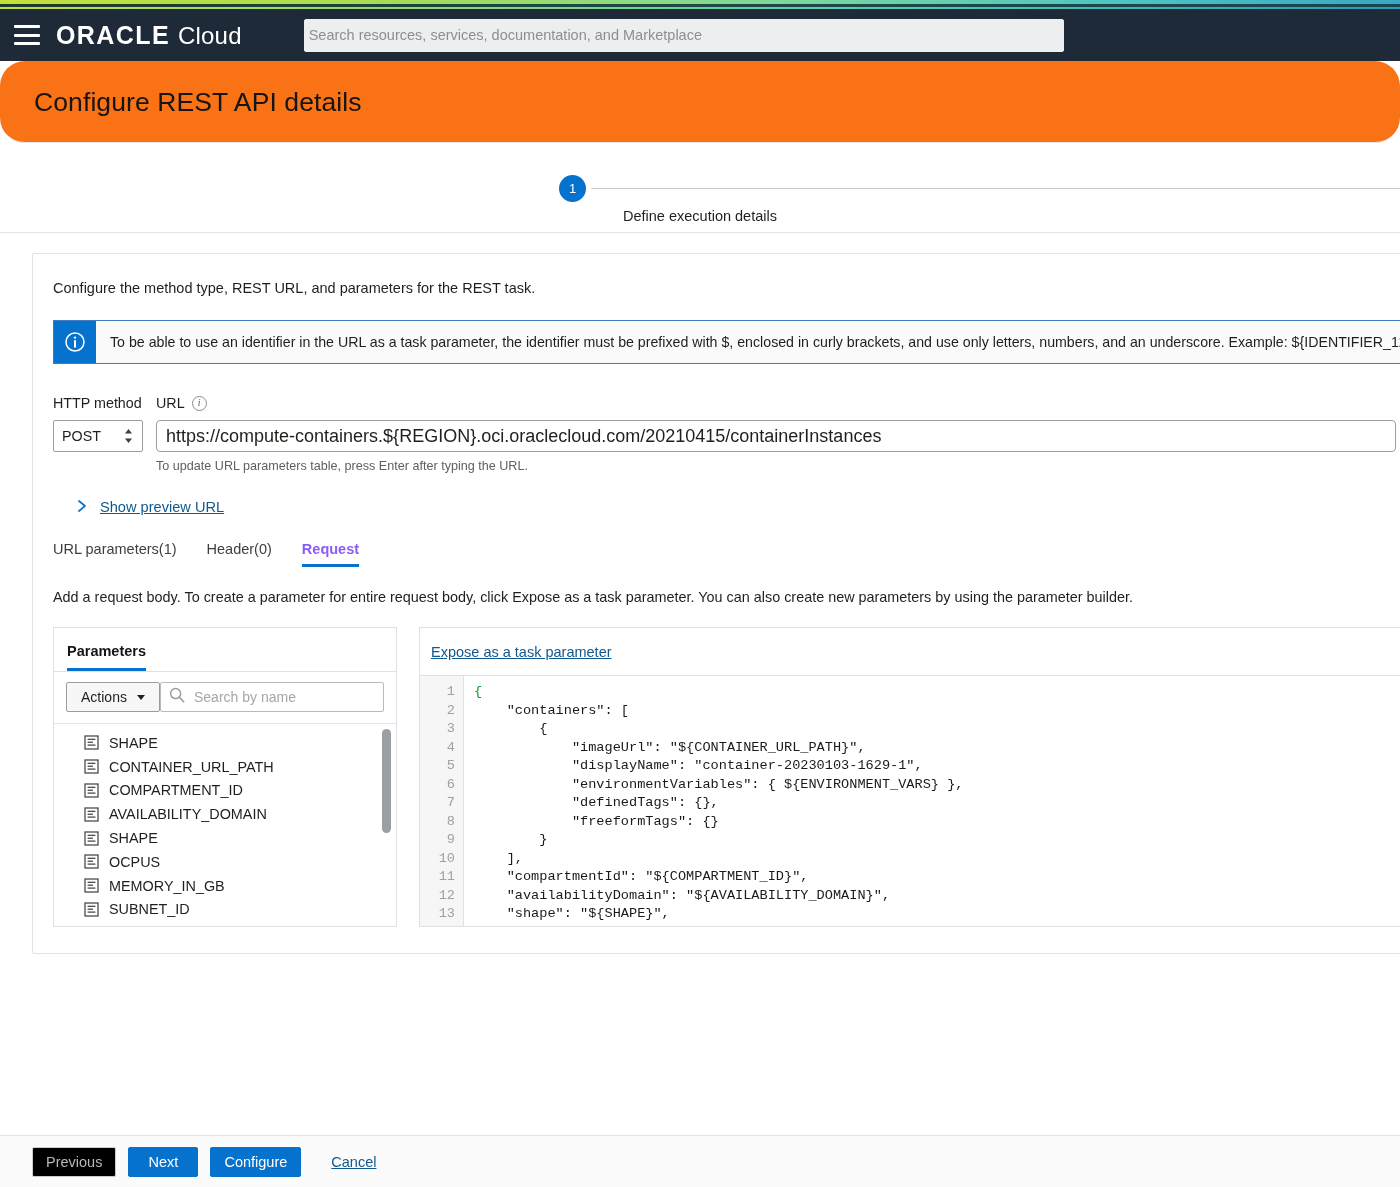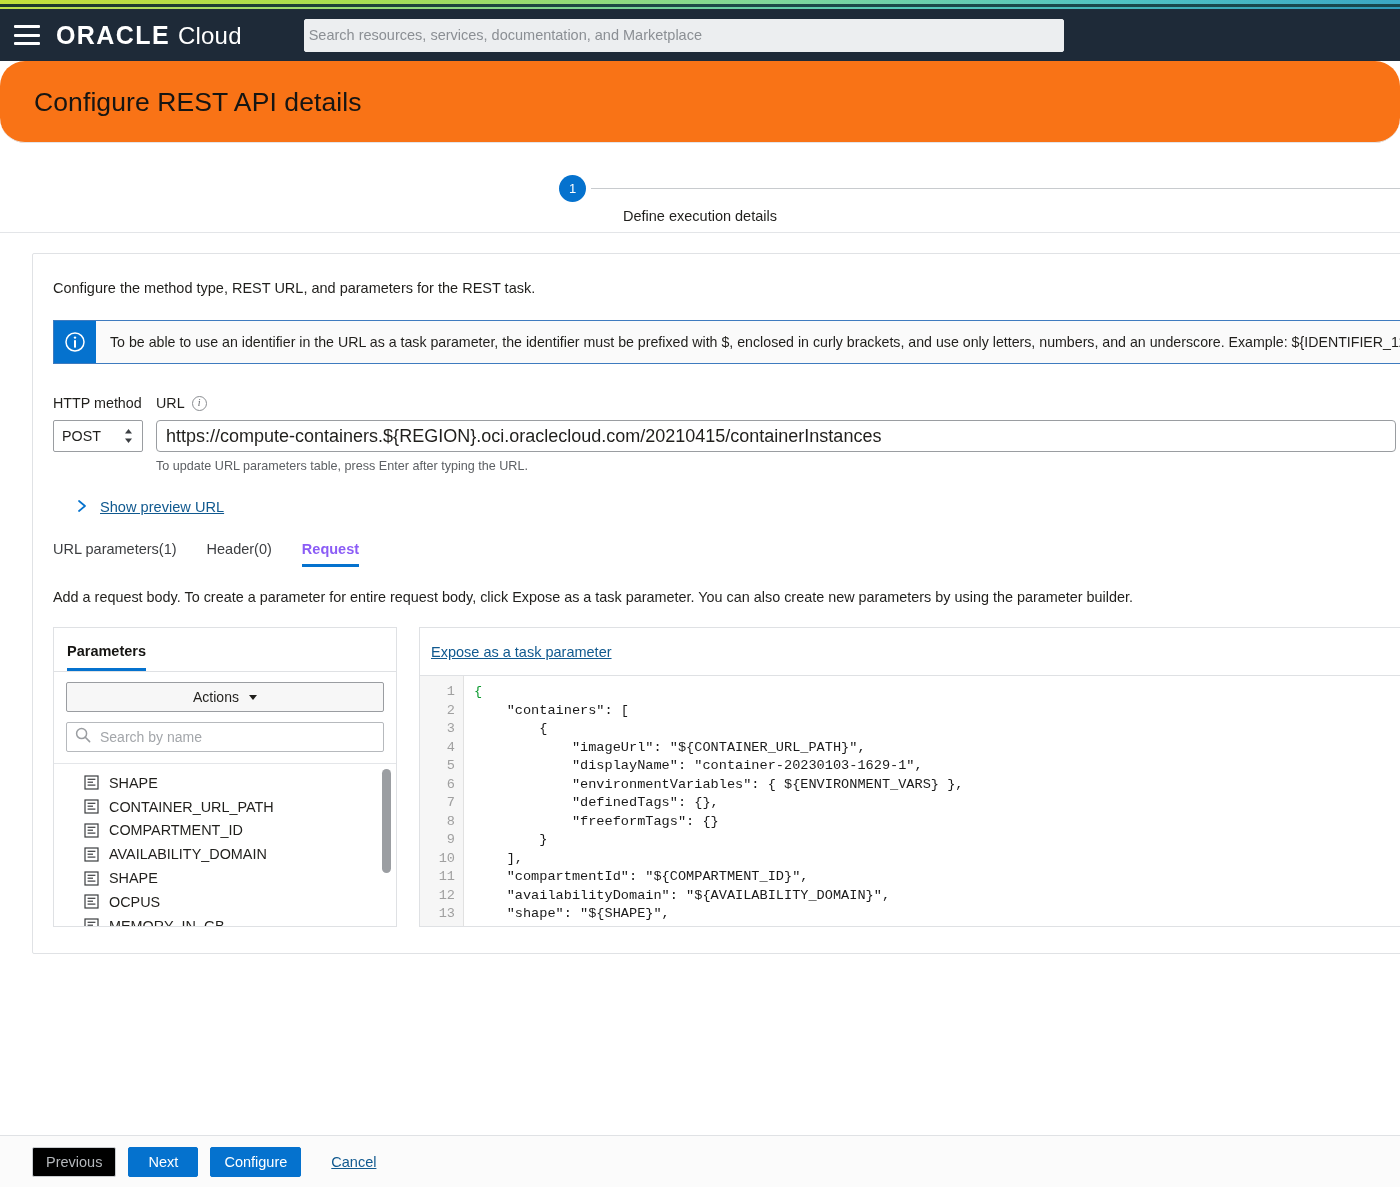--- a/index.html
+++ b/index.html
@@ -320,24 +320,23 @@
   .param-tab {
     display: inline-block;
     font-size: 14.5px;
     font-weight: bold;
     color: #161513;
     padding-bottom: 9px;
     border-bottom: 3px solid #0572ce;
     cursor: pointer;
   }
   .param-toolbar {
-    display: flex; gap: 10px;
+    display: flex; 
     padding: 10px 12px 11px 12px;
     border-bottom: 1px solid #e4e6e9;
-    flex-direction: column;
   }
   .actions-btn {
     height: 30px;
     min-width: 94px;
     border: 1px solid #9a9da1;
     border-radius: 2px;
     background: #f7f7f7;
     font-size: 14px;
     color: #201f1c;
     display: flex; align-items: center; justify-content: center; gap: 10px;

